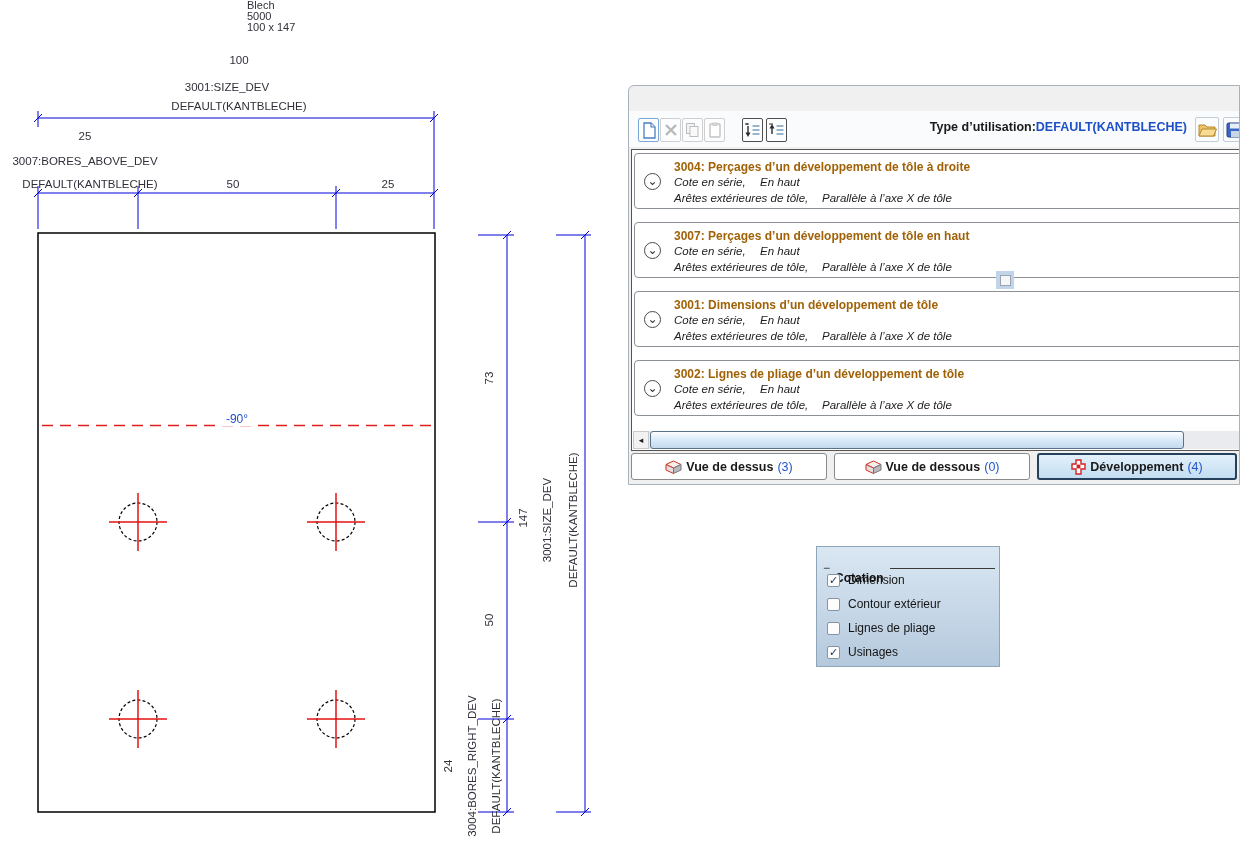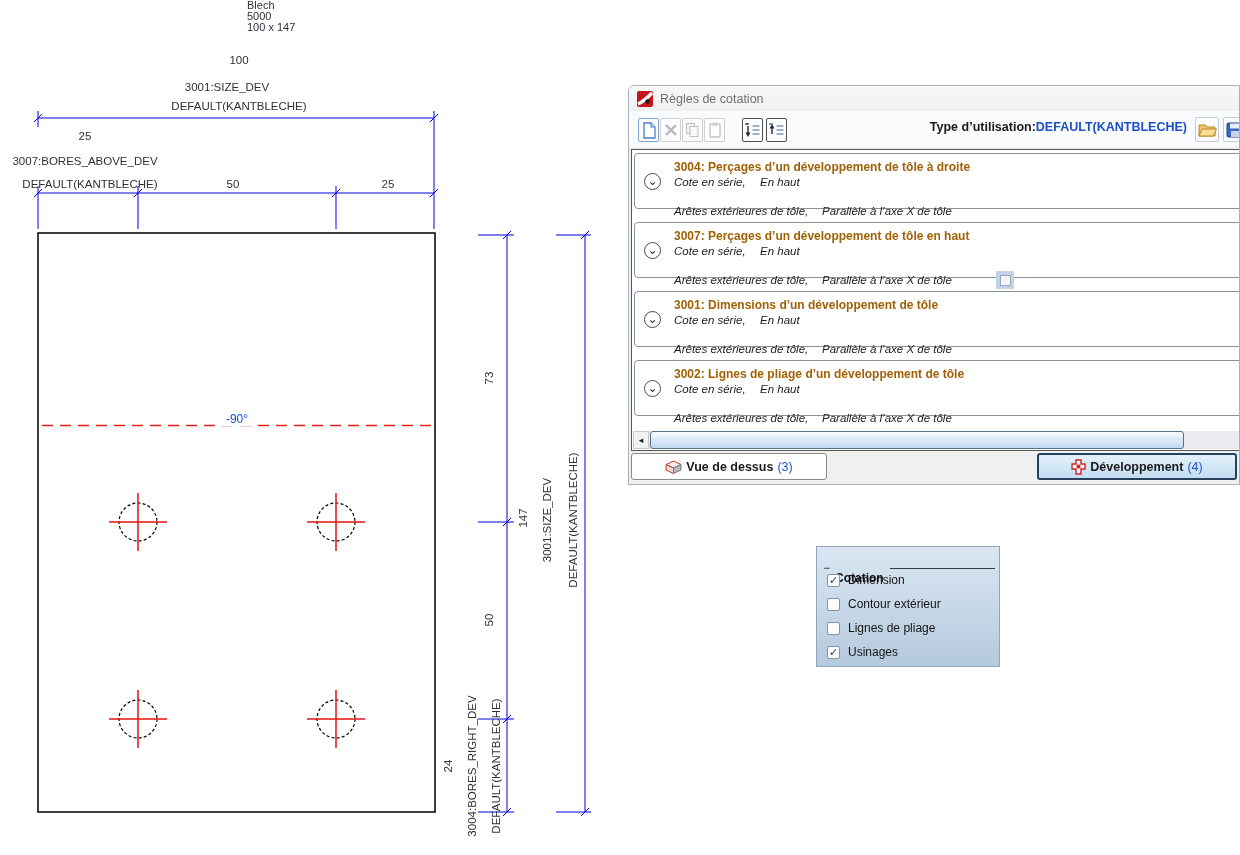--- a/index.html
+++ b/index.html
@@ -36,21 +36,21 @@
 
   .listpanel { position:absolute; left:2px; top:63px; width:612px; height:302px;
                background:#ffffff; border:1px solid #565656; }
   .rulecard { position:absolute; left:2px; width:616px; height:56px; background:#fff;
               border:1px solid #8c9097; border-radius:4px; }
   .rulecard .chev { position:absolute; left:9px; top:19px; width:17px; height:17px; border:1.4px solid #4a4a4a;
                     border-radius:50%; text-align:center; line-height:14px; font-size:12px; color:#333; }
   .rulecard .rtitle { position:absolute; left:39px; top:6px; font-size:12px; font-weight:bold; color:#a16207; white-space:nowrap; }
   .rulecard .rline { position:absolute; left:39px; font-size:11.5px; font-style:italic; color:#1c1c1c; white-space:nowrap; }
   .rulecard .c1 { display:inline-block; width:86px; }
-  .rulecard .c2 { display:inline-block; width:148px;margin-top:13px; }
+  .rulecard .c2 { display:inline-block; width:148px; }
 
   .splitter { position:absolute; left:364px; top:121px; width:18px; height:18px; background:#c2d5e8;
               display:flex; align-items:center; justify-content:center; }
   .splitter .inner { width:11px; height:11px; background:#f4f6f8; border:1px solid #98a4b2; }
 
   .hscroll { position:absolute; left:1px; top:281px; width:608px; height:18px; background:#e9ebee; }
   .hs-arrow { position:absolute; left:0; top:0; width:16px; height:18px; background:#f2f2f2; border:1px solid #c9c9c9;
               text-align:center; line-height:16px; font-size:9px; color:#222; }
   .hs-thumb { position:absolute; left:17px; top:0; width:534px; height:18px; border:1px solid #5a7186; border-radius:3px;
               background:linear-gradient(#fdfeff,#dcebf8 45%,#c3d9ee); }
@@ -162,28 +162,20 @@
   <div class="vlab" style="left:489px;top:620px;">50</div>
   <div class="vlab" style="left:448px;top:766px;">24</div>
   <div class="vlab" style="left:523px;top:518px;">147</div>
   <div class="vlab" style="left:547px;top:520px;">3001:SIZE_DEV</div>
   <div class="vlab" style="left:573px;top:520px;">DEFAULT(KANTBLECHE)</div>
   <div class="vlab" style="left:472px;top:766px;">3004:BORES_RIGHT_DEV</div>
   <div class="vlab" style="left:496px;top:766px;">DEFAULT(KANTBLECHE)</div>
 
   <div class="dialog">
 
-    <div class="titlebar">
-      <svg class="app-ico" viewBox="0 0 16 16">
-        <rect x="0" y="0" width="16" height="16" rx="2" fill="#c4161c"></rect>
-        <path d="M1 13 C6 11,10 7,15 2" stroke="#ffffff" stroke-width="3.4" fill="none"></path>
-        <circle cx="10.5" cy="10.5" r="2.2" fill="#1a1a1a"></circle>
-      </svg>
-      <span class="ttl">Règles de cotation</span>
-    </div>
 
     <div class="toolbar">
       <div class="tbtn focus" style="left:9px;">
         <svg width="14" height="17" viewBox="0 0 14 17">
           <path d="M2 1 h7 l4 4 v11 h-11 z" fill="#ffffff" stroke="#4a7fc0" stroke-width="1.3"></path>
           <path d="M9 1 v4 h4" fill="#dce9f7" stroke="#4a7fc0" stroke-width="1.1"></path>
         </svg>
       </div>
       <div class="tbtn" style="left:31px;">
         <svg width="14" height="14" viewBox="0 0 14 14">
@@ -279,20 +271,29 @@
     <div class="tabsrow">
       <div class="tabbtn" style="left:2px;width:196px;">
         <svg width="17" height="14" viewBox="0 0 17 14">
           <polygon points="1,4.5 8.5,1 16,4.5 8.5,8" fill="#f6eded" stroke="#cc3322"></polygon>
           <polygon points="1,4.5 8.5,8 8.5,13.5 1,10" fill="#e6dede" stroke="#cc3322"></polygon>
           <polygon points="8.5,8 16,4.5 16,10 8.5,13.5" fill="#b9b9bd" stroke="#77777c"></polygon>
         </svg>
         <span>Vue de dessus</span>
         <span class="cnt">(3)</span>
       </div>
+      <div class="tabbtn" style="left:205px;width:196px;">
+        <svg width="17" height="14" viewBox="0 0 17 14">
+          <polygon points="1,4.5 8.5,1 16,4.5 8.5,8" fill="#f6eded" stroke="#cc3322"></polygon>
+          <polygon points="1,4.5 8.5,8 8.5,13.5 1,10" fill="#e6dede" stroke="#cc3322"></polygon>
+          <polygon points="8.5,8 16,4.5 16,10 8.5,13.5" fill="#b9b9bd" stroke="#77777c"></polygon>
+        </svg>
+        <span>Vue de dessous</span>
+        <span class="cnt">(0)</span>
+      </div>
       <div class="tabbtn sel" style="left:408px;width:200px;">
         <svg width="15" height="16" viewBox="0 0 15 16">
           <path d="M5 1 h5 v4 h4 v5 h-4 v5 h-5 v-5 H1 V5 h4 z" fill="#ffffff" stroke="#d42222" stroke-width="1.4"></path>
           <rect x="5.6" y="5.6" width="3.8" height="3.8" fill="#d42222"></rect>
         </svg>
         <span>Développement</span>
         <span class="cnt">(4)</span>
       </div>
     </div>
   </div>

